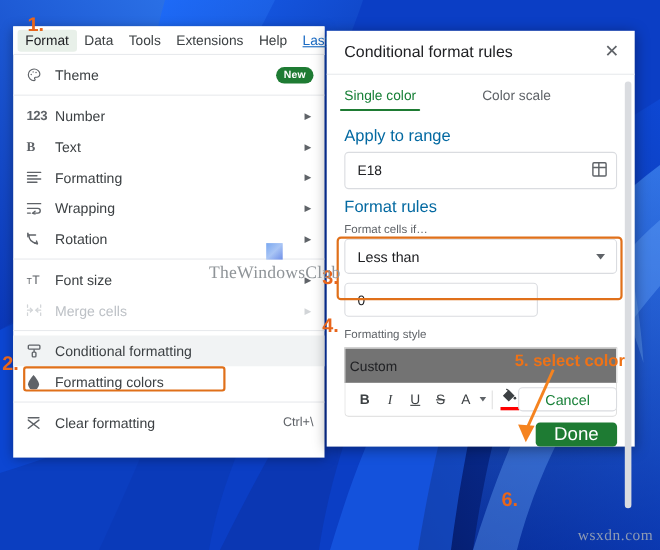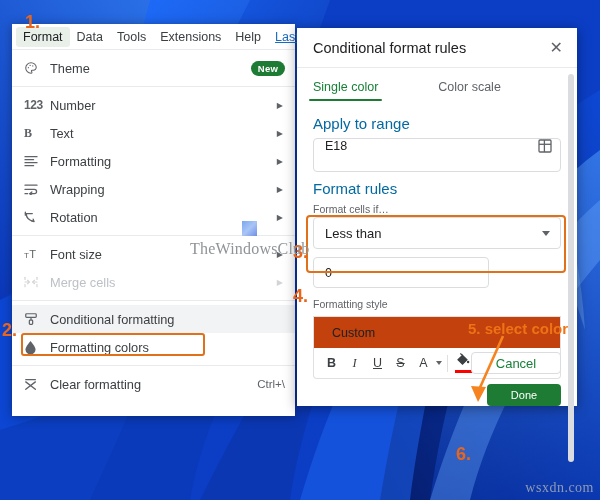--- a/index.html
+++ b/index.html
@@ -86,41 +86,41 @@
     height:2.5px; background:#1e7b33; border-radius:2px;
   }
   #cf-tabs .spacer { width:40px; }
 
   .cf-body { padding:6px 16px 0 16px; position:relative; }
   .cf-label { font-size:15px; color:#0369a1; margin:8px 0 6px; }
   .cf-sublabel { font-size:10.5px; color:#5f6368; }
 
   .rangebox {
     height:34px; border:1px solid #dadce0; border-radius:4px;
-    display:flex; align-items:flex-start; padding:0 8px 0 11px;
+    display:flex; align-items:center; padding:0 8px 0 11px;
     font-size:12.5px; color:#202124; justify-content:space-between;
   }
 
   .selwrap { position:relative; margin-top:2px; }
   .selbox {
     height:32px; border:1px solid #dadce0; border-radius:4px;
     display:flex; align-items:center; justify-content:space-between;
     padding:0 10px 0 11px; font-size:13px; color:#202124;
   }
   .caret { width:0;height:0;border-left:4.5px solid transparent;border-right:4.5px solid transparent;border-top:5px solid #5f6368;}
 
   .valuebox {
     height:31px; width:176px; border:1px solid #dadce0; border-radius:4px;
     display:flex; align-items:center; padding:0 11px; font-size:12.5px; color:#202124;
     margin-top:8px;
   }
 
   .style-preview {
-    height:32px; background:#c2410c; display:flex; align-items:center;
-    padding:0 18px; font-size:12.5px; color:#202124; margin-top:6px;
+    height:32px; background:#737373; display:flex; align-items:center;
+    padding:0 4px; font-size:12.5px; color:#202124; margin-top:6px;
     border:1px solid #e0e0e0; border-bottom:none;
   }
   .style-toolbar {
     height:31px; border:1px solid #e0e0e0; border-top:none;
     display:flex; align-items:center; gap:0; padding:0 6px;
     border-radius:0 0 4px 4px;
   }
   .tbtn {
     width:23px; height:23px; display:flex; align-items:center; justify-content:center;
     font-size:12.5px; color:#3c4043; position:relative;
@@ -138,21 +138,21 @@
     display:flex; align-items:flex-end; justify-content:flex-end; padding:0 16px; gap:10px;flex-direction:column;
   }
   .btn-cancel {
     height:32px; min-width:90px; border:1px solid #dadce0; border-radius:4px;
     display:flex;align-items:center;justify-content:center;
     color:#188038; font-size:13px; background:#fff;
   }
   .btn-done {
     height:32px; min-width:74px; border-radius:4px; background:#1e7b33;
     display:flex;align-items:center;justify-content:center;
-    color:#fff; font-size:11px;
+    color:#fff; font-size:17px;
   }
 
   #cf-scroll {
     position:absolute; right:3px; top:46px; width:6px; height:388px;
     background:#dadce0; border-radius:3px;
   }
 
   .cf-hl-box {
     position:absolute; left:306px; top:215px; width:260px; height:58px;
     border:2.5px solid #e0701a; border-radius:4px; pointer-events:none;

